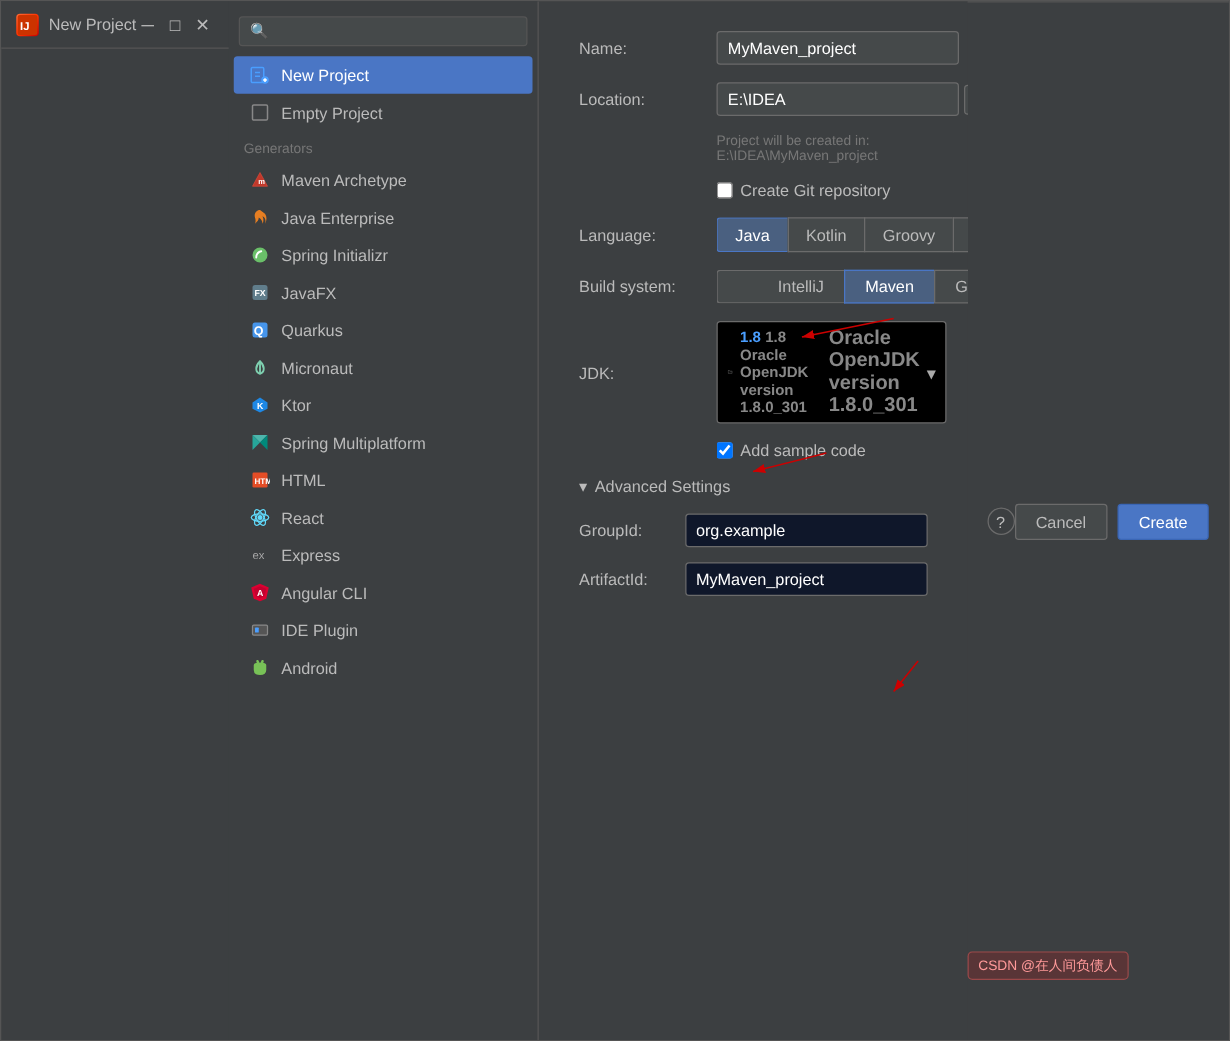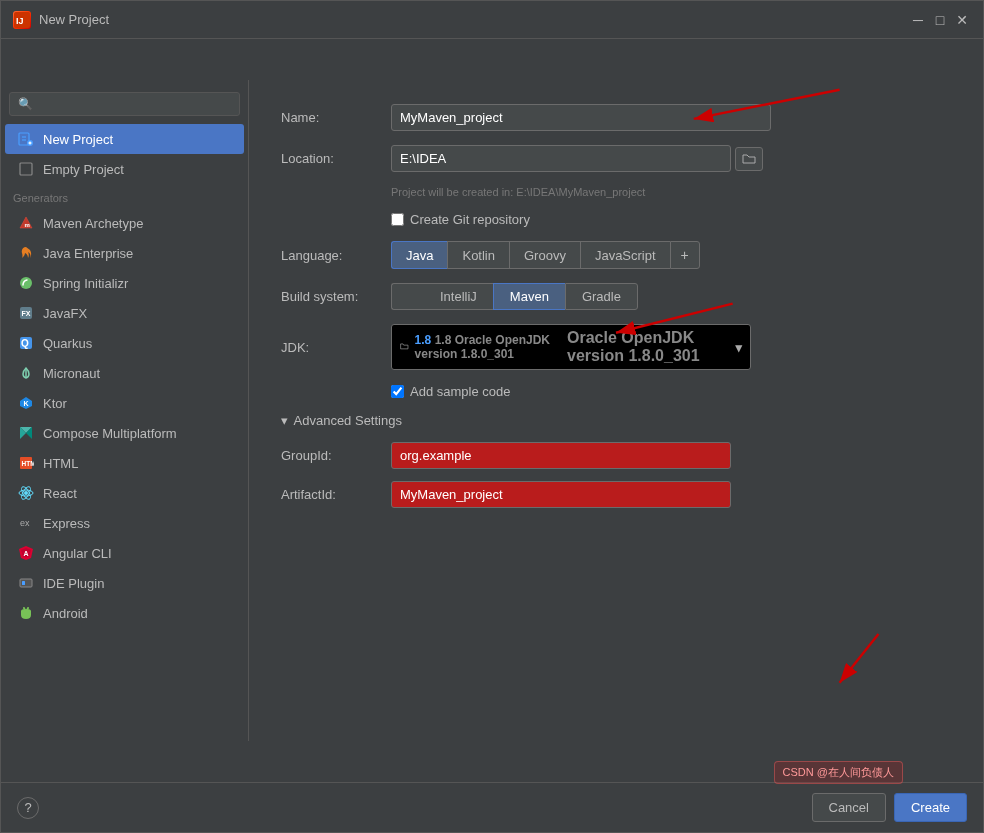--- a/index.html
+++ b/index.html
@@ -12,24 +12,23 @@
       justify-content: center;
       align-items: center;
       min-height: 100vh;
     }
     .dialog {
       width: 984px;
       height: 833px;
       background: #3c3f41;
       border: 1px solid #555555;
       display: flex;
-      flex-direction: column;
+      flex-direction: row;
       position: relative;
       box-shadow: 0 4px 24px rgba(0,0,0,0.6);
-      gap: 41px;
     }
     .title-bar {
       background: #3c3f41;
       border-bottom: 1px solid #555555;
       padding: 8px 12px;
       display: flex;
       align-items: center;
       justify-content: space-between;
       height: 38px;
     }
@@ -294,21 +293,21 @@
       margin-bottom: 12px;
     }
     .adv-label {
       width: 110px;
       color: #bbbbbb;
       font-size: 13px;
     }
     .adv-input {
       flex: 1;
       max-width: 340px;
-      background: #b91c1c;
+      background: #0f172a;
       border: 1px solid #6b6b6b;
       border-radius: 3px;
       padding: 5px 8px;
       color: #ffffff;
       font-size: 13px;
       outline: none;
     }
     .footer {
       border-top: 1px solid #555555;
       padding: 10px 16px;
@@ -501,21 +500,21 @@
 
 
       <div class="sidebar-item">
         <div class="icon-box">
           <svg width="16" height="16" viewBox="0 0 16 16">
             <polygon points="2,2 14,2 8,8" fill="#4db6ac"></polygon>
             <polygon points="2,2 8,8 2,14" fill="#26a69a"></polygon>
             <polygon points="8,8 14,2 14,14" fill="#00897b"></polygon>
           </svg>
         </div>
-        <span>Compose Multiplatform</span>
+        <span>Spring Multiplatform</span>
       </div>
 
       <div class="sidebar-item">
         <div class="icon-box">
           <svg width="16" height="16" viewBox="0 0 16 16">
             <rect x="2" y="2" width="12" height="12" rx="1" fill="#e44d26"></rect>
             <text x="3.5" y="11" font-size="6.5" fill="white" font-weight="bold">HTML</text>
           </svg>
         </div>
         <span>HTML</span>

